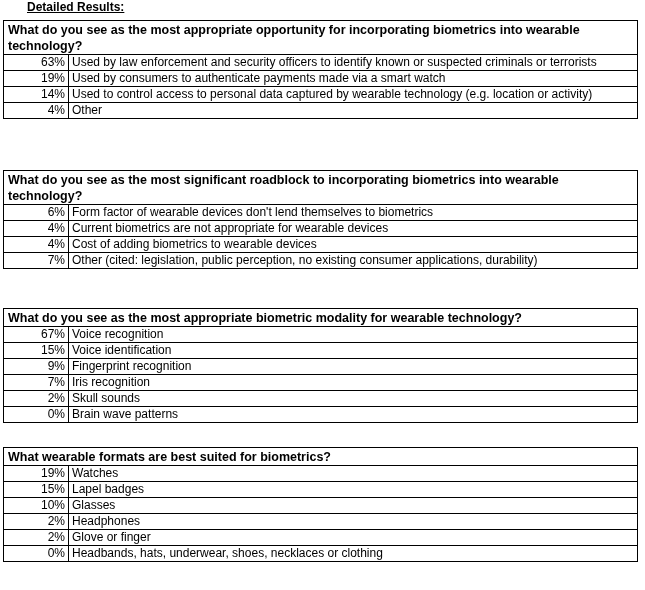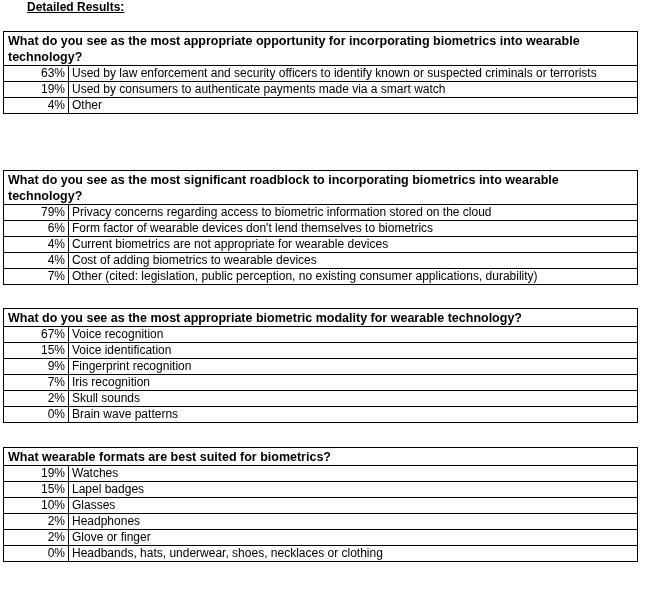--- a/index.html
+++ b/index.html
@@ -25,21 +25,21 @@
     border: 1px solid #000;
     padding: 0 3px;
     vertical-align: top;
   }
   table.q th {
     text-align: left; font-weight: bold; font-size: 12.5px;
     line-height: 16px; padding: 1px 3px 0 4px;
   }
   td.pct { width: 58px; text-align: right; padding-right: 5px; }
   td.ans { padding-left: 4px; }
-  #t1 { top: 31px; }
+  #t1 { top: 20px; }
   #t2 { top: 170px; }
   #t3 { top: 308px; padding-left: 28px; }
   #t4 { top: 447px; }
 </style>
 </head>
 <body>
 
 <div class="title">Detailed Results:</div>
 
 <table class="q" id="t1">
@@ -49,34 +49,34 @@
   </tr>
   <tr>
     <td class="pct">63%</td>
     <td class="ans">Used by law enforcement and security officers to identify known or suspected criminals or terrorists</td>
   </tr>
   <tr>
     <td class="pct">19%</td>
     <td class="ans">Used by consumers to authenticate payments made via a smart watch</td>
   </tr>
   <tr>
+    <td class="pct">14%</td>
+    <td class="ans">Used to control access to personal data captured by wearable technology (e.g. location or activity)</td>
+  </tr>
+  <tr>
     <td class="pct">4%</td>
     <td class="ans">Other</td>
   </tr>
 </tbody>
   </table>
 
 <table class="q" id="t2">
   <tbody>
       <tr>
     <th colspan="2">What do you see as the most significant roadblock to incorporating biometrics into wearable technology?</th>
-  </tr>
-  <tr>
-    <td class="pct">79%</td>
-    <td class="ans">Privacy concerns regarding access to biometric information stored on the cloud</td>
   </tr>
   <tr>
     <td class="pct">6%</td>
     <td class="ans">Form factor of wearable devices don't lend themselves to biometrics</td>
   </tr>
   <tr>
     <td class="pct">4%</td>
     <td class="ans">Current biometrics are not appropriate for wearable devices</td>
   </tr>
   <tr>

